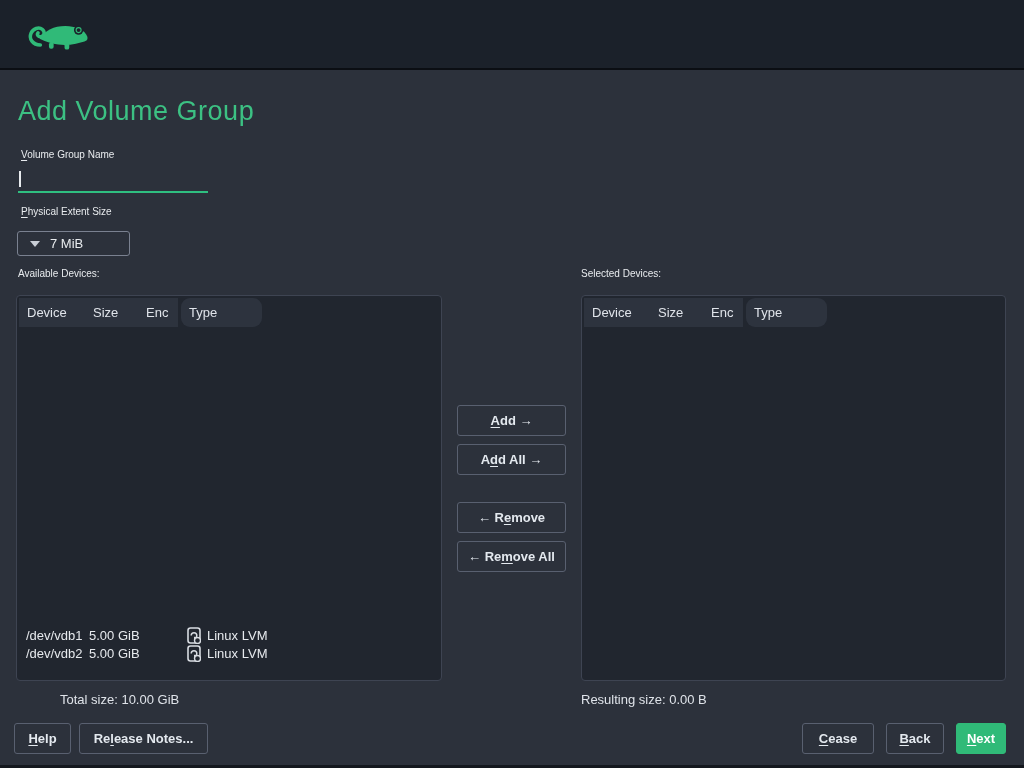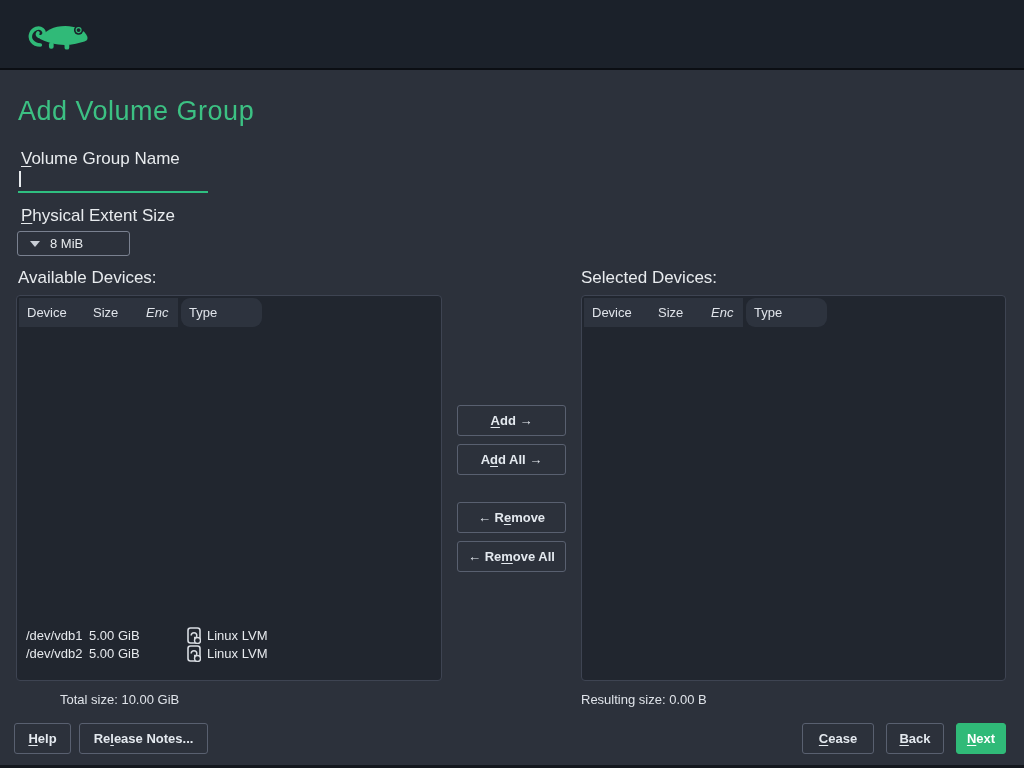--- a/index.html
+++ b/index.html
@@ -19,21 +19,21 @@
   .logo-svg { width:78px; height:48px; display:block; }
   .wordmark {
     color:#ffffff; font-size:35px; font-weight:600;
     letter-spacing:11px; margin-left:14px; margin-top:-2px;
   }
   
   .page-title {
     position:absolute; left:18px; top:96px;
     font-size:27px; font-weight:400; color:#3cc183; letter-spacing:0.5px;
   }
-  .field-label { position:absolute; font-size:17px; color:#e8ebee; }
+  .field-label { position:absolute; font-size:10px; color:#e8ebee; }
   .mnemonic { text-decoration:underline; text-underline-offset:2px; }
   
   .vg-input-wrap { position:absolute; left:18px; top:168px; width:190px; height:27px; }
   .vg-input {
     width:100%; height:25px; background:transparent; border:none; outline:none;
     border-bottom:2px solid #2fbf80; color:#e8ebee; font-size:13px;
     font-family:"Liberation Sans", sans-serif; padding:0 2px;
   }
   .caret { position:absolute; left:1px; top:3px; width:2px; height:16px; background:#e8ebee; }
   
@@ -54,21 +54,21 @@
     background:#21262f; border:1px solid #3e4452; border-radius:4px;
   }
   .panel.left  { left:16px; }
   .panel.right { left:581px; width:425px; }
   .hcell {
     position:absolute; top:2px; height:29px; line-height:29px;
     background:#2d333e; color:#e0e4ea; font-size:13px; padding-left:8px;
   }
   .hc0 { left:2px;   width:71px; }
   .hc1 { left:68px;  width:73px; }
-  .hc2 { left:121px; width:40px;font-style:italic; }
+  .hc2 { left:121px; width:40px; }
   .hc3 { left:164px; width:81px;border-radius:9px; }
   .trow {
     position:absolute; left:2px; right:2px; height:18px;
     display:flex; align-items:center; padding-left:7px;
     font-size:13px; color:#e6e9ed;
   }
   .trow .c-device { width:63px; }
   .trow .c-size   { width:98px; }
   .trow .c-type   { display:flex; align-items:center; gap:6px; }
   .part-icon { width:14px; height:17px; display:block; }
@@ -114,21 +114,21 @@
 
 <div class="field-label" style="left:21px; top:149px;"><span class="mnemonic">V</span><span>olume Group Name</span></div>
 <div class="vg-input-wrap">
   <input class="vg-input" type="text" value="" style="">
   <div class="caret"></div>
 </div>
 
 <div class="field-label" style="left:21px; top:206px;"><span class="mnemonic">P</span><span>hysical Extent Size</span></div>
 <div class="combo">
   <span class="combo-arrow"></span>
-  <span class="combo-value">8 MiB</span>
+  <span class="combo-value">7 MiB</span>
 </div>
 
 <div class="field-label" style="left:18px; top:268px;">Available Devices:</div>
 <div class="panel left">
   <div class="hcell hc0">Device</div>
   <div class="hcell hc1">Size</div>
   <div class="hcell hc2">Enc</div>
   <div class="hcell hc3">Type</div>
 
   <div class="trow" style="top:330px;">

